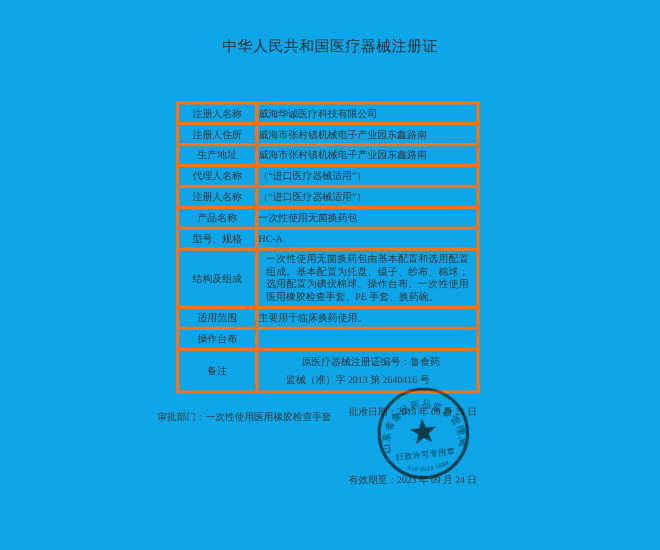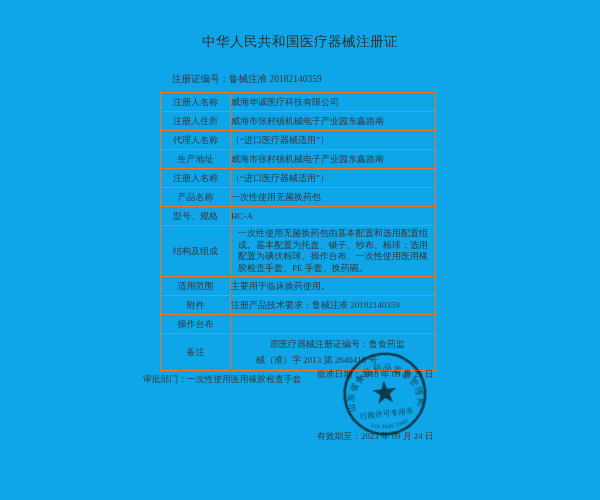--- a/index.html
+++ b/index.html
@@ -26,21 +26,21 @@
     color:#373737;
   }
   table.cert{
     position:absolute;
     left:160px; top:92px;
     width:276px;
     border-collapse:collapse;
     table-layout:fixed;
   }
   table.cert td{
-    border:1px solid #f97316;
+    border:3px solid #f97316;
     font-size:9px;
     color:#383838;
     padding:0;
     vertical-align:middle;
     margin-top:32px;
   }
   td.lbl{
     width:69px;
     text-align:center;
   }
@@ -74,63 +74,58 @@
   }
   .seal text{font-family:"Liberation Sans","DejaVu Sans",sans-serif;}
 </style>
 </head>
 <body>
 
 <div class="page">
 
   <div class="cert-title">中华人民共和国医疗器械注册证</div>
 
-  <div class="reg-line">注册证编号：鲁械注准 20182140359</div>
 
   <table class="cert">
     <tbody>
       <tr class="h-simple">
         <td class="lbl">注册人名称</td>
         <td class="val">威海华诚医疗科技有限公司</td>
       </tr>
       <tr class="h-simple">
         <td class="lbl">注册人住所</td>
         <td class="val">威海市张村镇机械电子产业园东鑫路南</td>
       </tr>
       <tr class="h-simple">
+        <td class="lbl">生产地址</td>
+        <td class="val">威海市张村镇机械电子产业园东鑫路南</td>
+      </tr>
+      <tr class="h-simple">
         <td class="lbl">代理人名称</td>
         <td class="val">（“进口医疗器械适用”）</td>
-      </tr>
-      <tr class="h-simple">
-        <td class="lbl">生产地址</td>
-        <td class="val">威海市张村镇机械电子产业园东鑫路南</td>
       </tr>
       <tr class="h-simple">
         <td class="lbl">注册人名称</td>
         <td class="val">（“进口医疗器械适用”）</td>
       </tr>
       <tr class="h-simple">
         <td class="lbl">产品名称</td>
         <td class="val">一次性使用无菌换药包</td>
       </tr>
       <tr class="h-simple">
         <td class="lbl">型号、规格</td>
         <td class="val">HC-A</td>
       </tr>
       <tr class="h-structure">
         <td class="lbl">结构及组成</td>
         <td class="val">一次性使用无菌换药包由基本配置和选用配置组成。基本配置为托盘、镊子、纱布、棉球；选用配置为碘伏棉球、操作台布、一次性使用医用橡胶检查手套、PE 手套、换药碗。</td>
       </tr>
       <tr class="h-simple">
         <td class="lbl">适用范围</td>
         <td class="val">主要用于临床换药使用。</td>
-      </tr>
-      <tr class="h-simple">
-        <td class="lbl">附件</td>
-        <td class="val">注册产品技术要求：鲁械注准 20182140359</td>
       </tr>
       <tr class="h-simple">
         <td class="lbl">操作台布</td>
         <td class="val"></td>
       </tr>
       <tr class="h-remark">
         <td class="lbl">备注</td>
         <td class="val">原医疗器械注册证编号：鲁食药监械（准）字 2013 第 2640416 号</td>
       </tr>
     </tbody>

